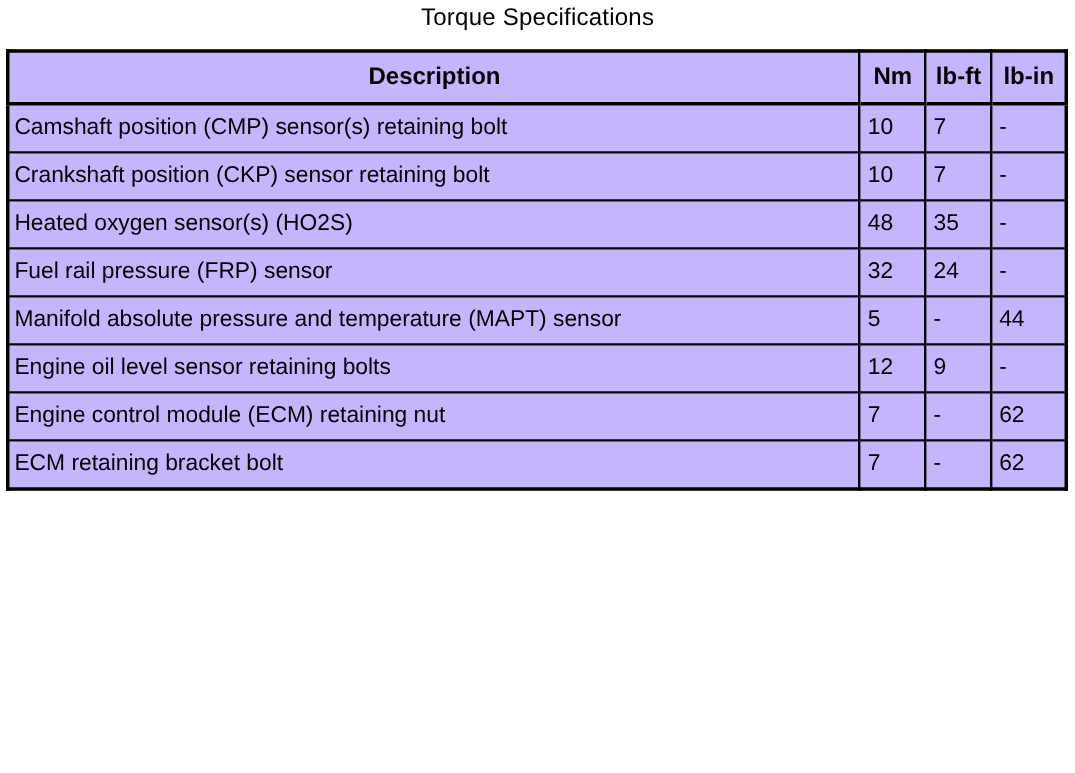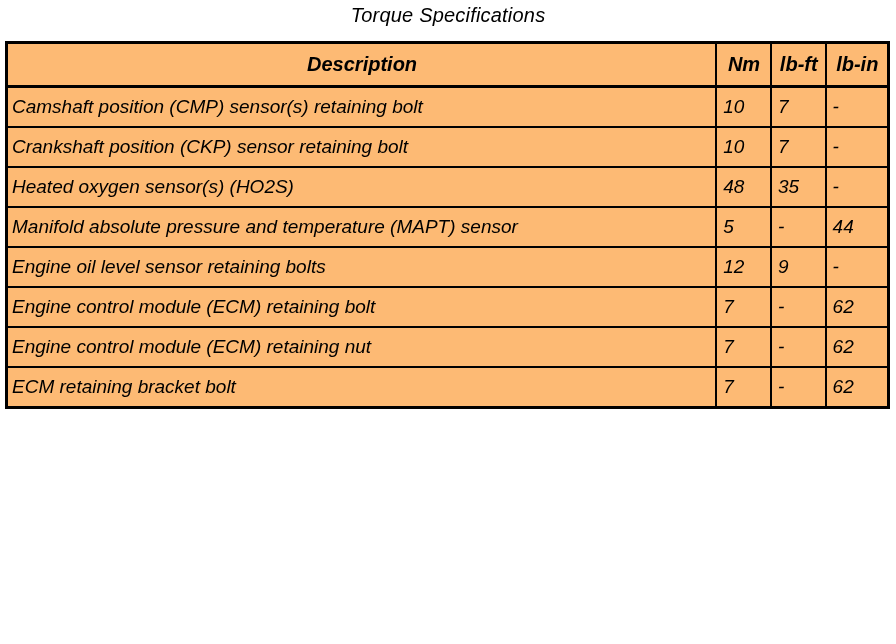--- a/index.html
+++ b/index.html
@@ -9,21 +9,20 @@
     width: 896px;
     height: 644px;
     font-family: "Liberation Sans", sans-serif;
     color: #000000;
   }
   .page {
     width: 896px;
     height: 496px;
     position: relative;
     overflow: hidden;
-    font-style: italic;
   }
   .title {
     text-align: center;
     font-size: 20px;
     font-weight: normal;
     padding-top: 4px;
     margin: 0 0 14px 0;
     letter-spacing: 0.2px;
   }
   table.spec {
@@ -33,21 +32,21 @@
     width: 885px;
     border: 3px solid #000000;
   }
   table.spec th,
   table.spec td {
     border: 2px solid #000000;
     font-size: 19px;
     padding: 0 3px 0 4px;
     overflow: hidden;
     white-space: nowrap;
-    background: #fdba74;
+    background: #c4b5fd;
     margin-left: 33px;
   }
   table.spec thead th {
     font-weight: bold;
     font-size: 20px;
     text-align: center;
     height: 41px;
     border-bottom: 3px solid #000000;
   }
   table.spec tbody td {
@@ -98,36 +97,36 @@
           <td class="num">7</td>
           <td class="num">-</td>
         </tr>
         <tr>
           <td>Heated oxygen sensor(s) (HO2S)</td>
           <td class="num">48</td>
           <td class="num">35</td>
           <td class="num">-</td>
         </tr>
         <tr>
+          <td>Fuel rail pressure (FRP) sensor</td>
+          <td class="num">32</td>
+          <td class="num">24</td>
+          <td class="num">-</td>
+        </tr>
+        <tr>
           <td>Manifold absolute pressure and temperature (MAPT) sensor</td>
           <td class="num">5</td>
           <td class="num">-</td>
           <td class="num">44</td>
         </tr>
         <tr>
           <td>Engine oil level sensor retaining bolts</td>
           <td class="num">12</td>
           <td class="num">9</td>
           <td class="num">-</td>
-        </tr>
-        <tr>
-          <td>Engine control module (ECM) retaining bolt</td>
-          <td class="num">7</td>
-          <td class="num">-</td>
-          <td class="num">62</td>
         </tr>
         <tr>
           <td>Engine control module (ECM) retaining nut</td>
           <td class="num">7</td>
           <td class="num">-</td>
           <td class="num">62</td>
         </tr>
         <tr>
           <td>ECM retaining bracket bolt</td>
           <td class="num">7</td>

